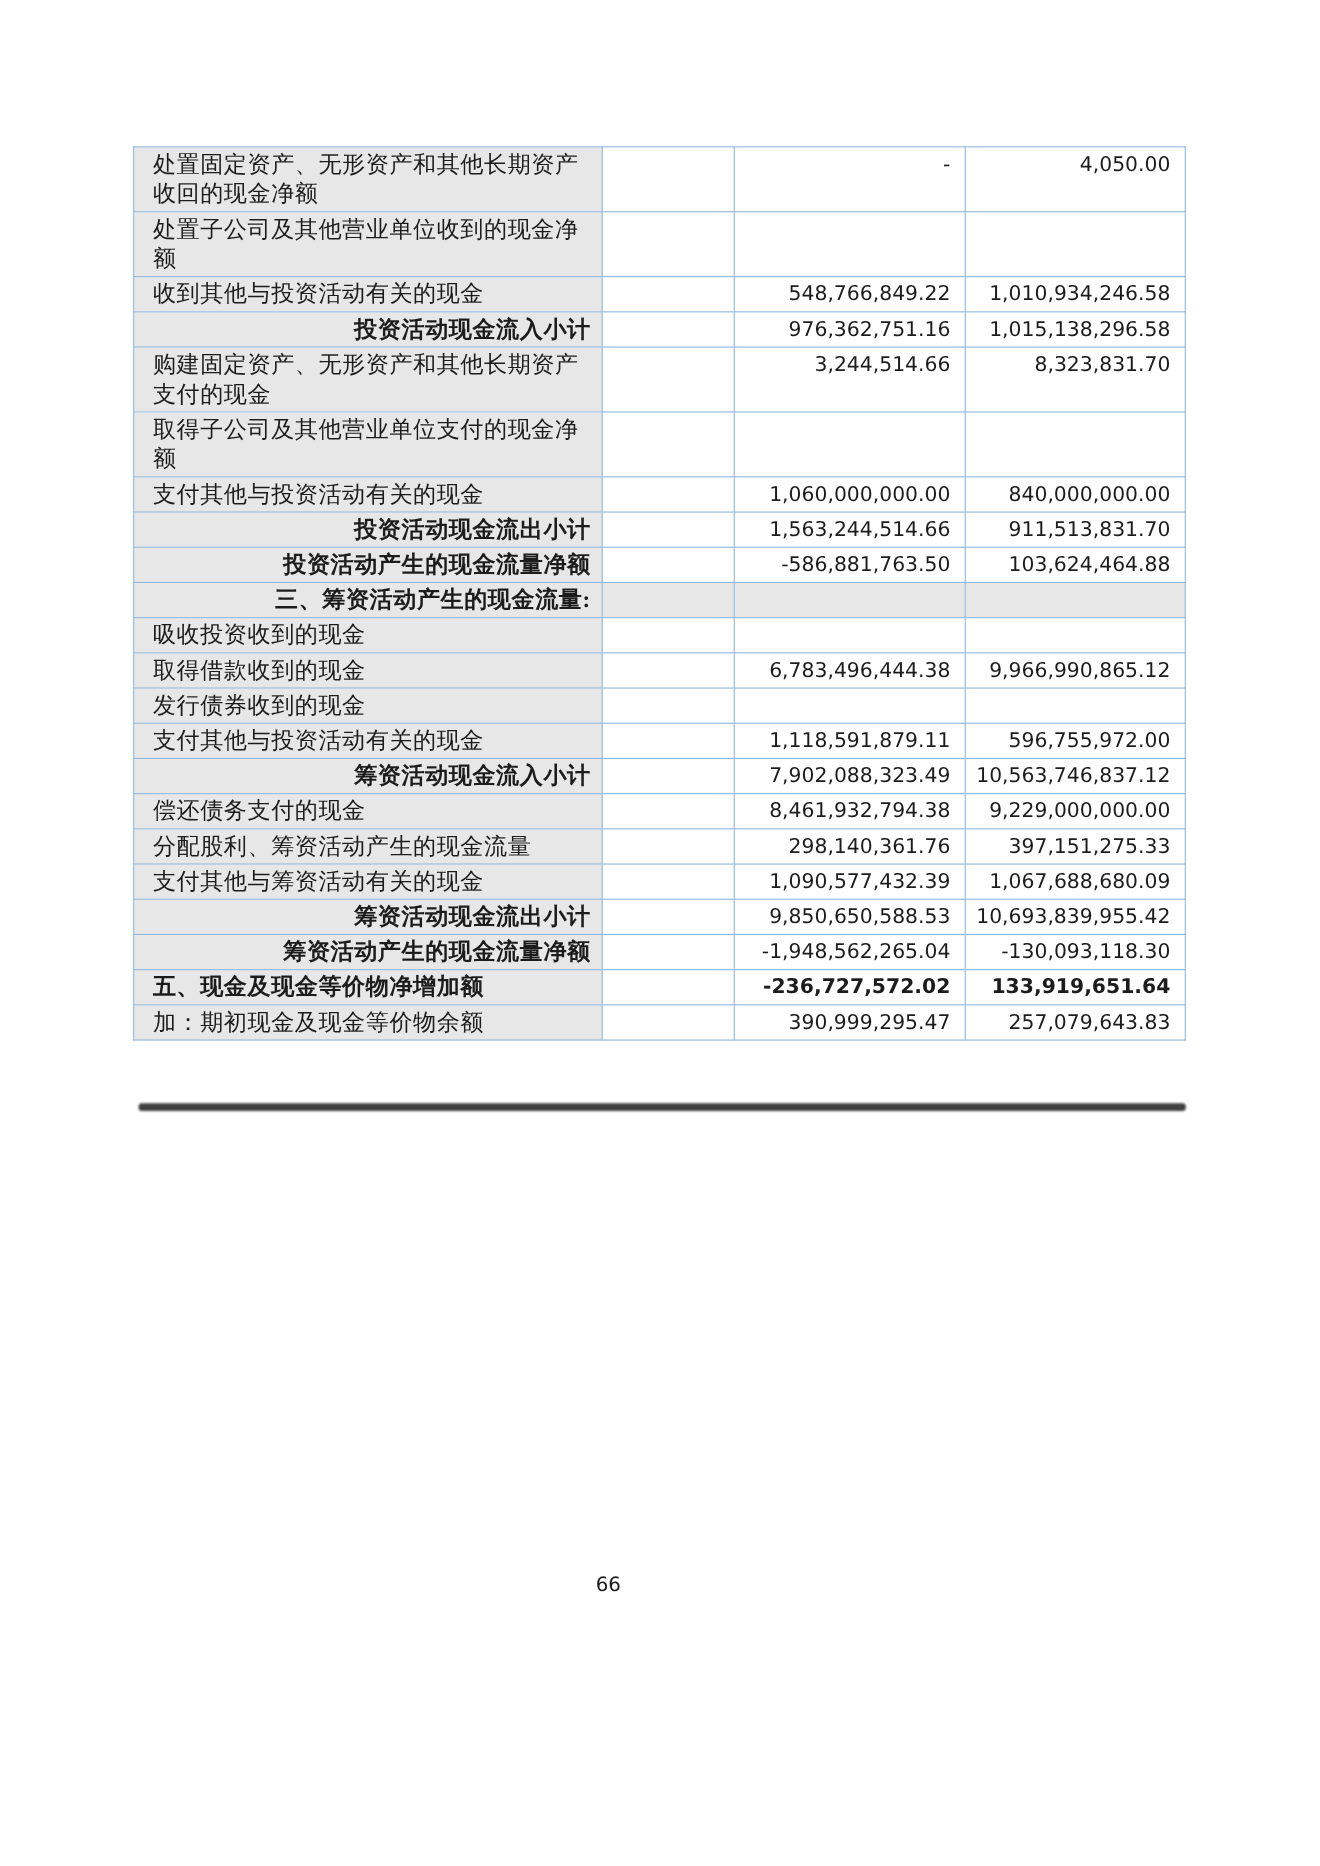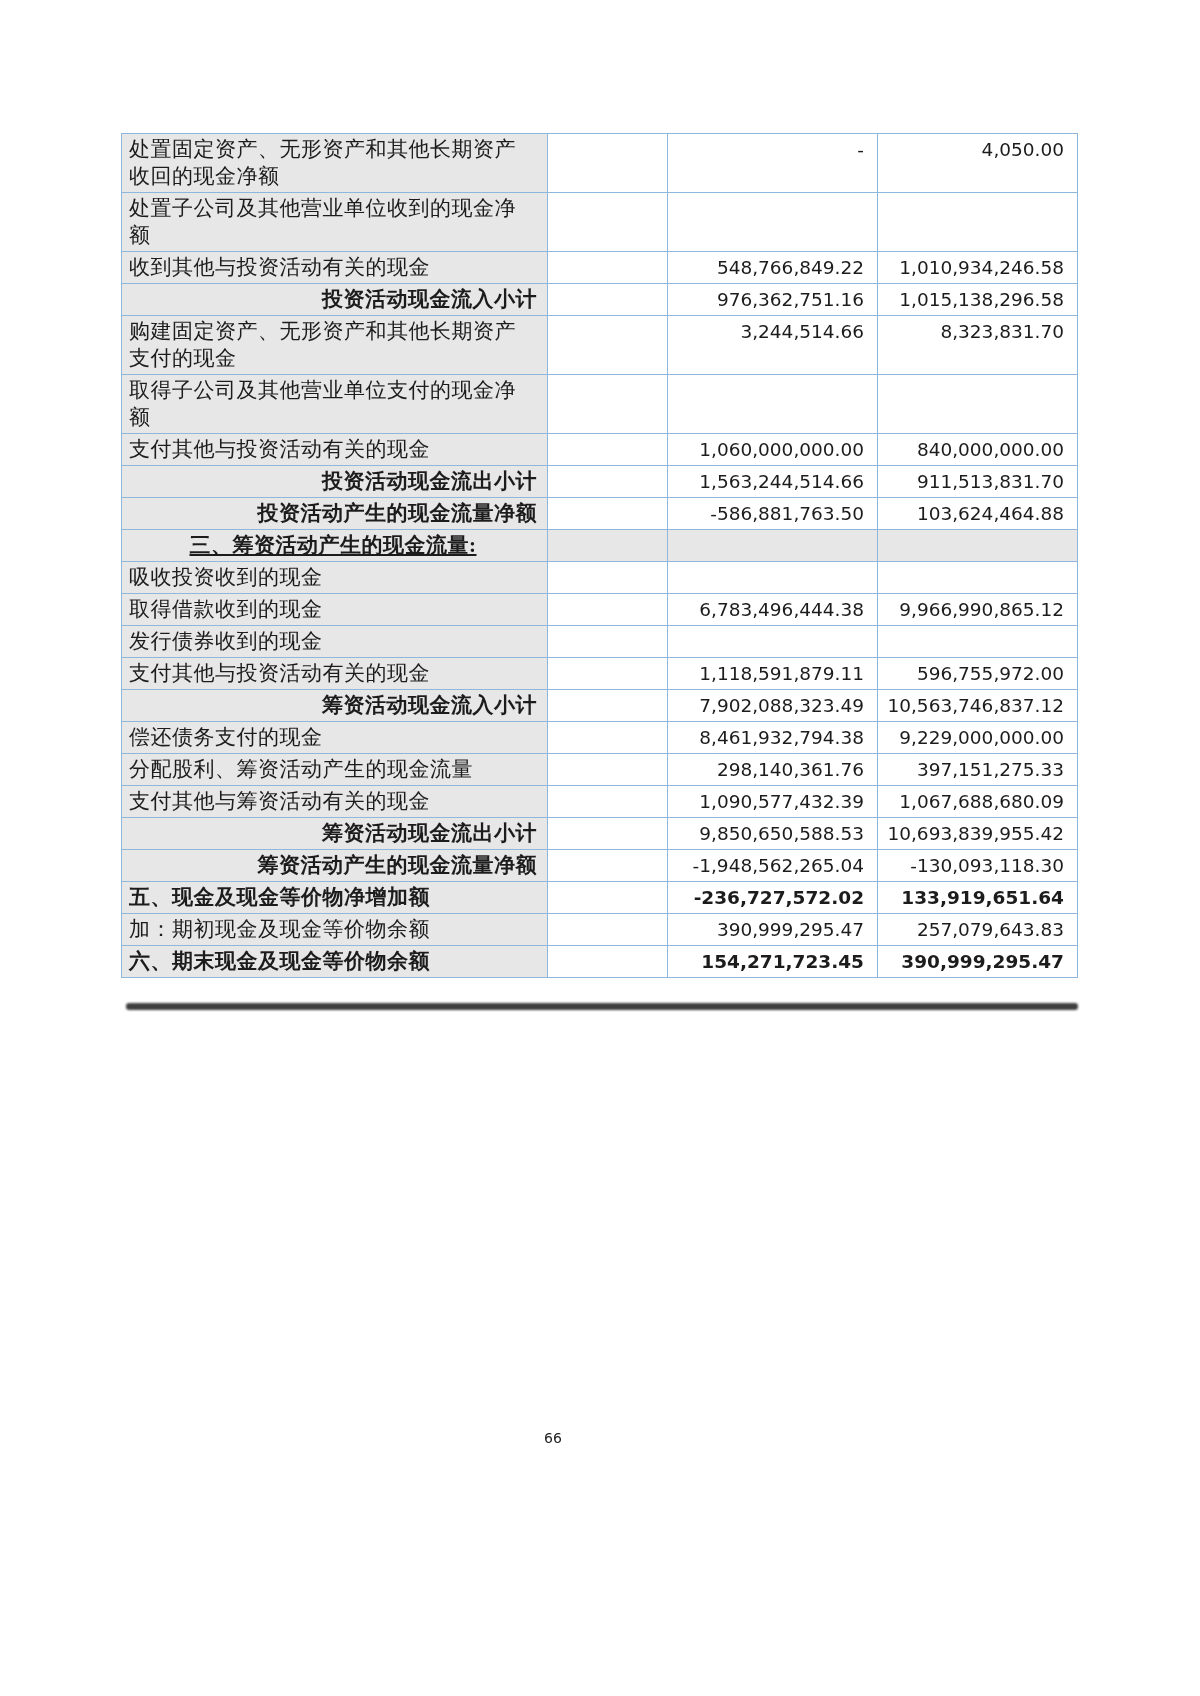--- a/index.html
+++ b/index.html
@@ -33,53 +33,53 @@
     border:1.5px solid var(--border);
     vertical-align:top;
     padding:2px 4px;
     height:26px;
     line-height:27px;
     font-size:21px;
     overflow:hidden;
   }
   td.lbl{
     background:var(--shade);
-    padding-left:7px;
+    padding-left:17px;
     padding-right:10px;
     letter-spacing:0.5px;
   }
   td.num{
     font-family:"DejaVu Sans","Liberation Sans",sans-serif;
     font-size:18.5px;
     text-align:right;
     padding-right:13px;
     background:#ffffff;
   }
   td.note{background:#ffffff;}
 
   tr.r-subtotal td.lbl{font-weight:bold;text-align:right;padding-left:12px;}
   tr.r-section td{background:var(--shade);font-weight:bold;}
-  tr.r-section td.lbl{text-align:center;text-decoration:underline;}
+  tr.r-section td.lbl{text-align:right;}
   tr.r-bold td.lbl{font-weight:bold;}
   tr.r-bold td.num{font-weight:bold;}
 
   .bottom-rule{
     position:absolute;
     left:126px; top:1003px;
     width:952px; height:7px;
     background:#3f3f3f;
     filter:blur(1.2px);
     border-radius:3px;
   }
   .page-number{
     position:absolute;
     top:1430px; left:0;
     width:1106px;
     text-align:center;
-    font-size:14px;
+    font-size:18px;
     font-family:"DejaVu Sans","Liberation Sans",sans-serif;
   }
 </style>
 </head>
 <body>
 
 <div class="page">
 
   <table class="cashflow">
     <colgroup>
@@ -214,25 +214,19 @@
           <td class="note"></td>
           <td class="num">-236,727,572.02</td>
           <td class="num">133,919,651.64</td>
         </tr>
         <tr class="r-item">
           <td class="lbl">加：期初现金及现金等价物余额</td>
           <td class="note"></td>
           <td class="num">390,999,295.47</td>
           <td class="num">257,079,643.83</td>
         </tr>
-        <tr class="r-bold">
-          <td class="lbl">六、期末现金及现金等价物余额</td>
-          <td class="note"></td>
-          <td class="num">154,271,723.45</td>
-          <td class="num">390,999,295.47</td>
-        </tr>
       </tbody>
   </table>
 
   <div class="bottom-rule"></div>
 
   <div class="page-number">66</div>
 </div>
 
 </body></html>

